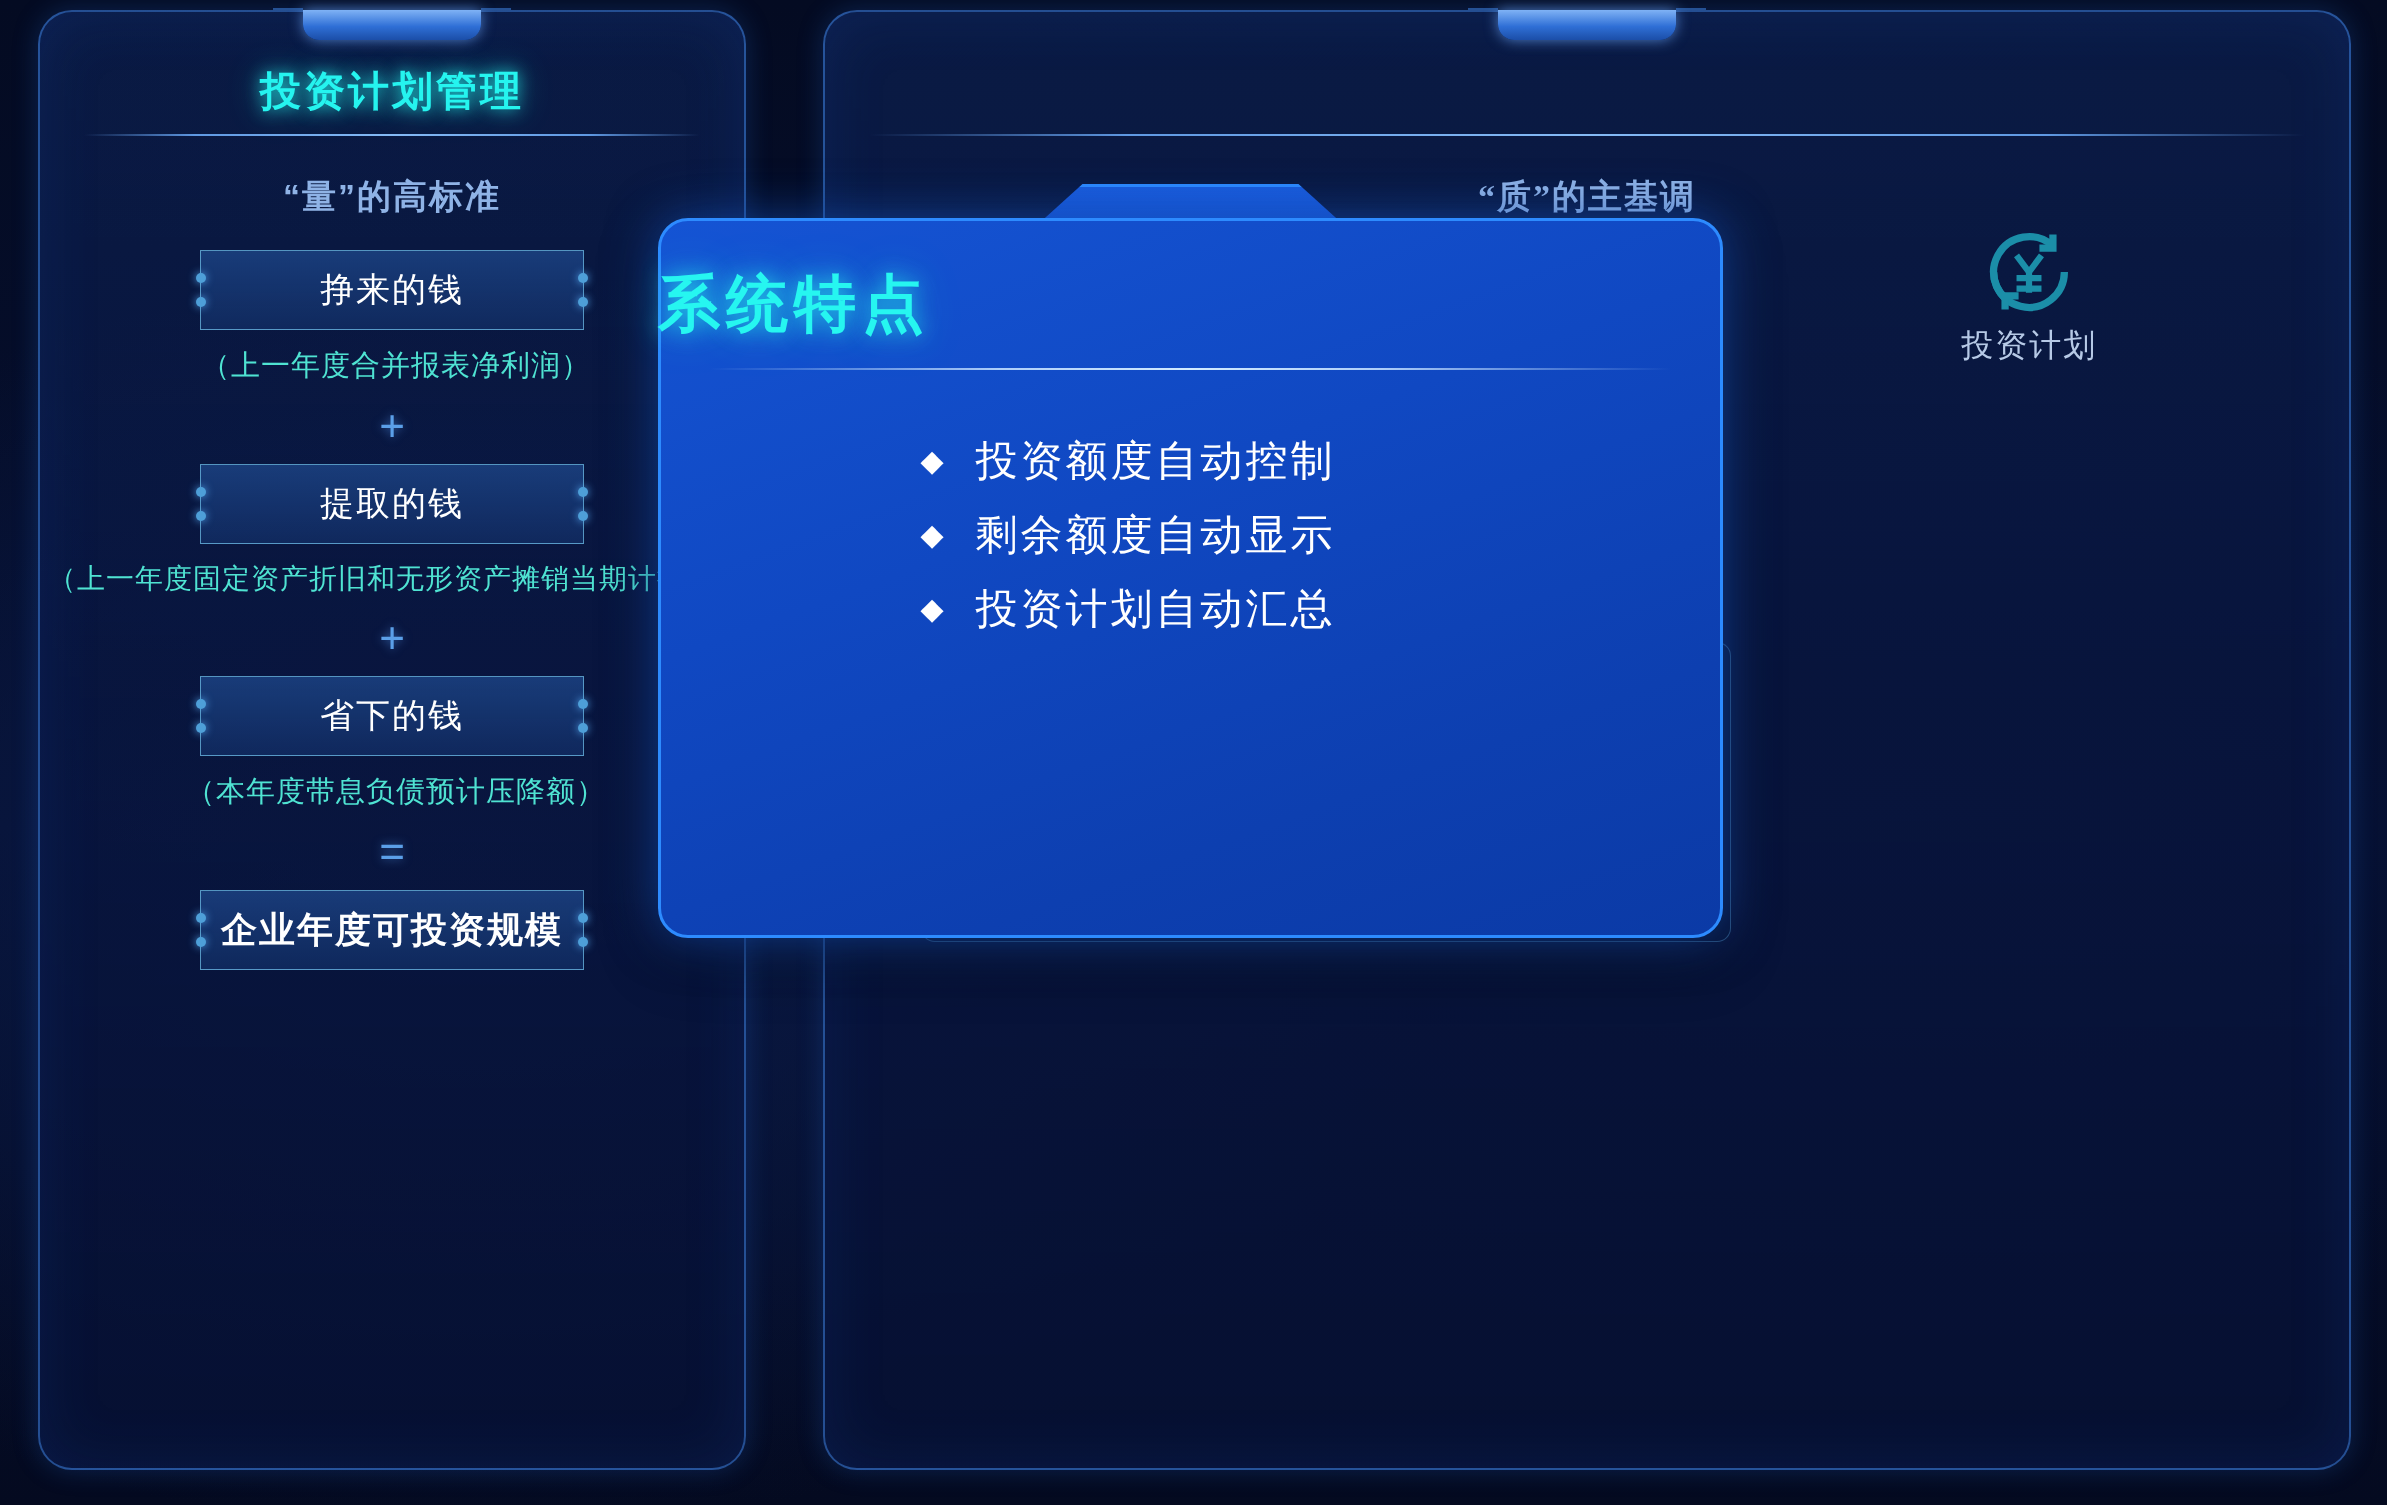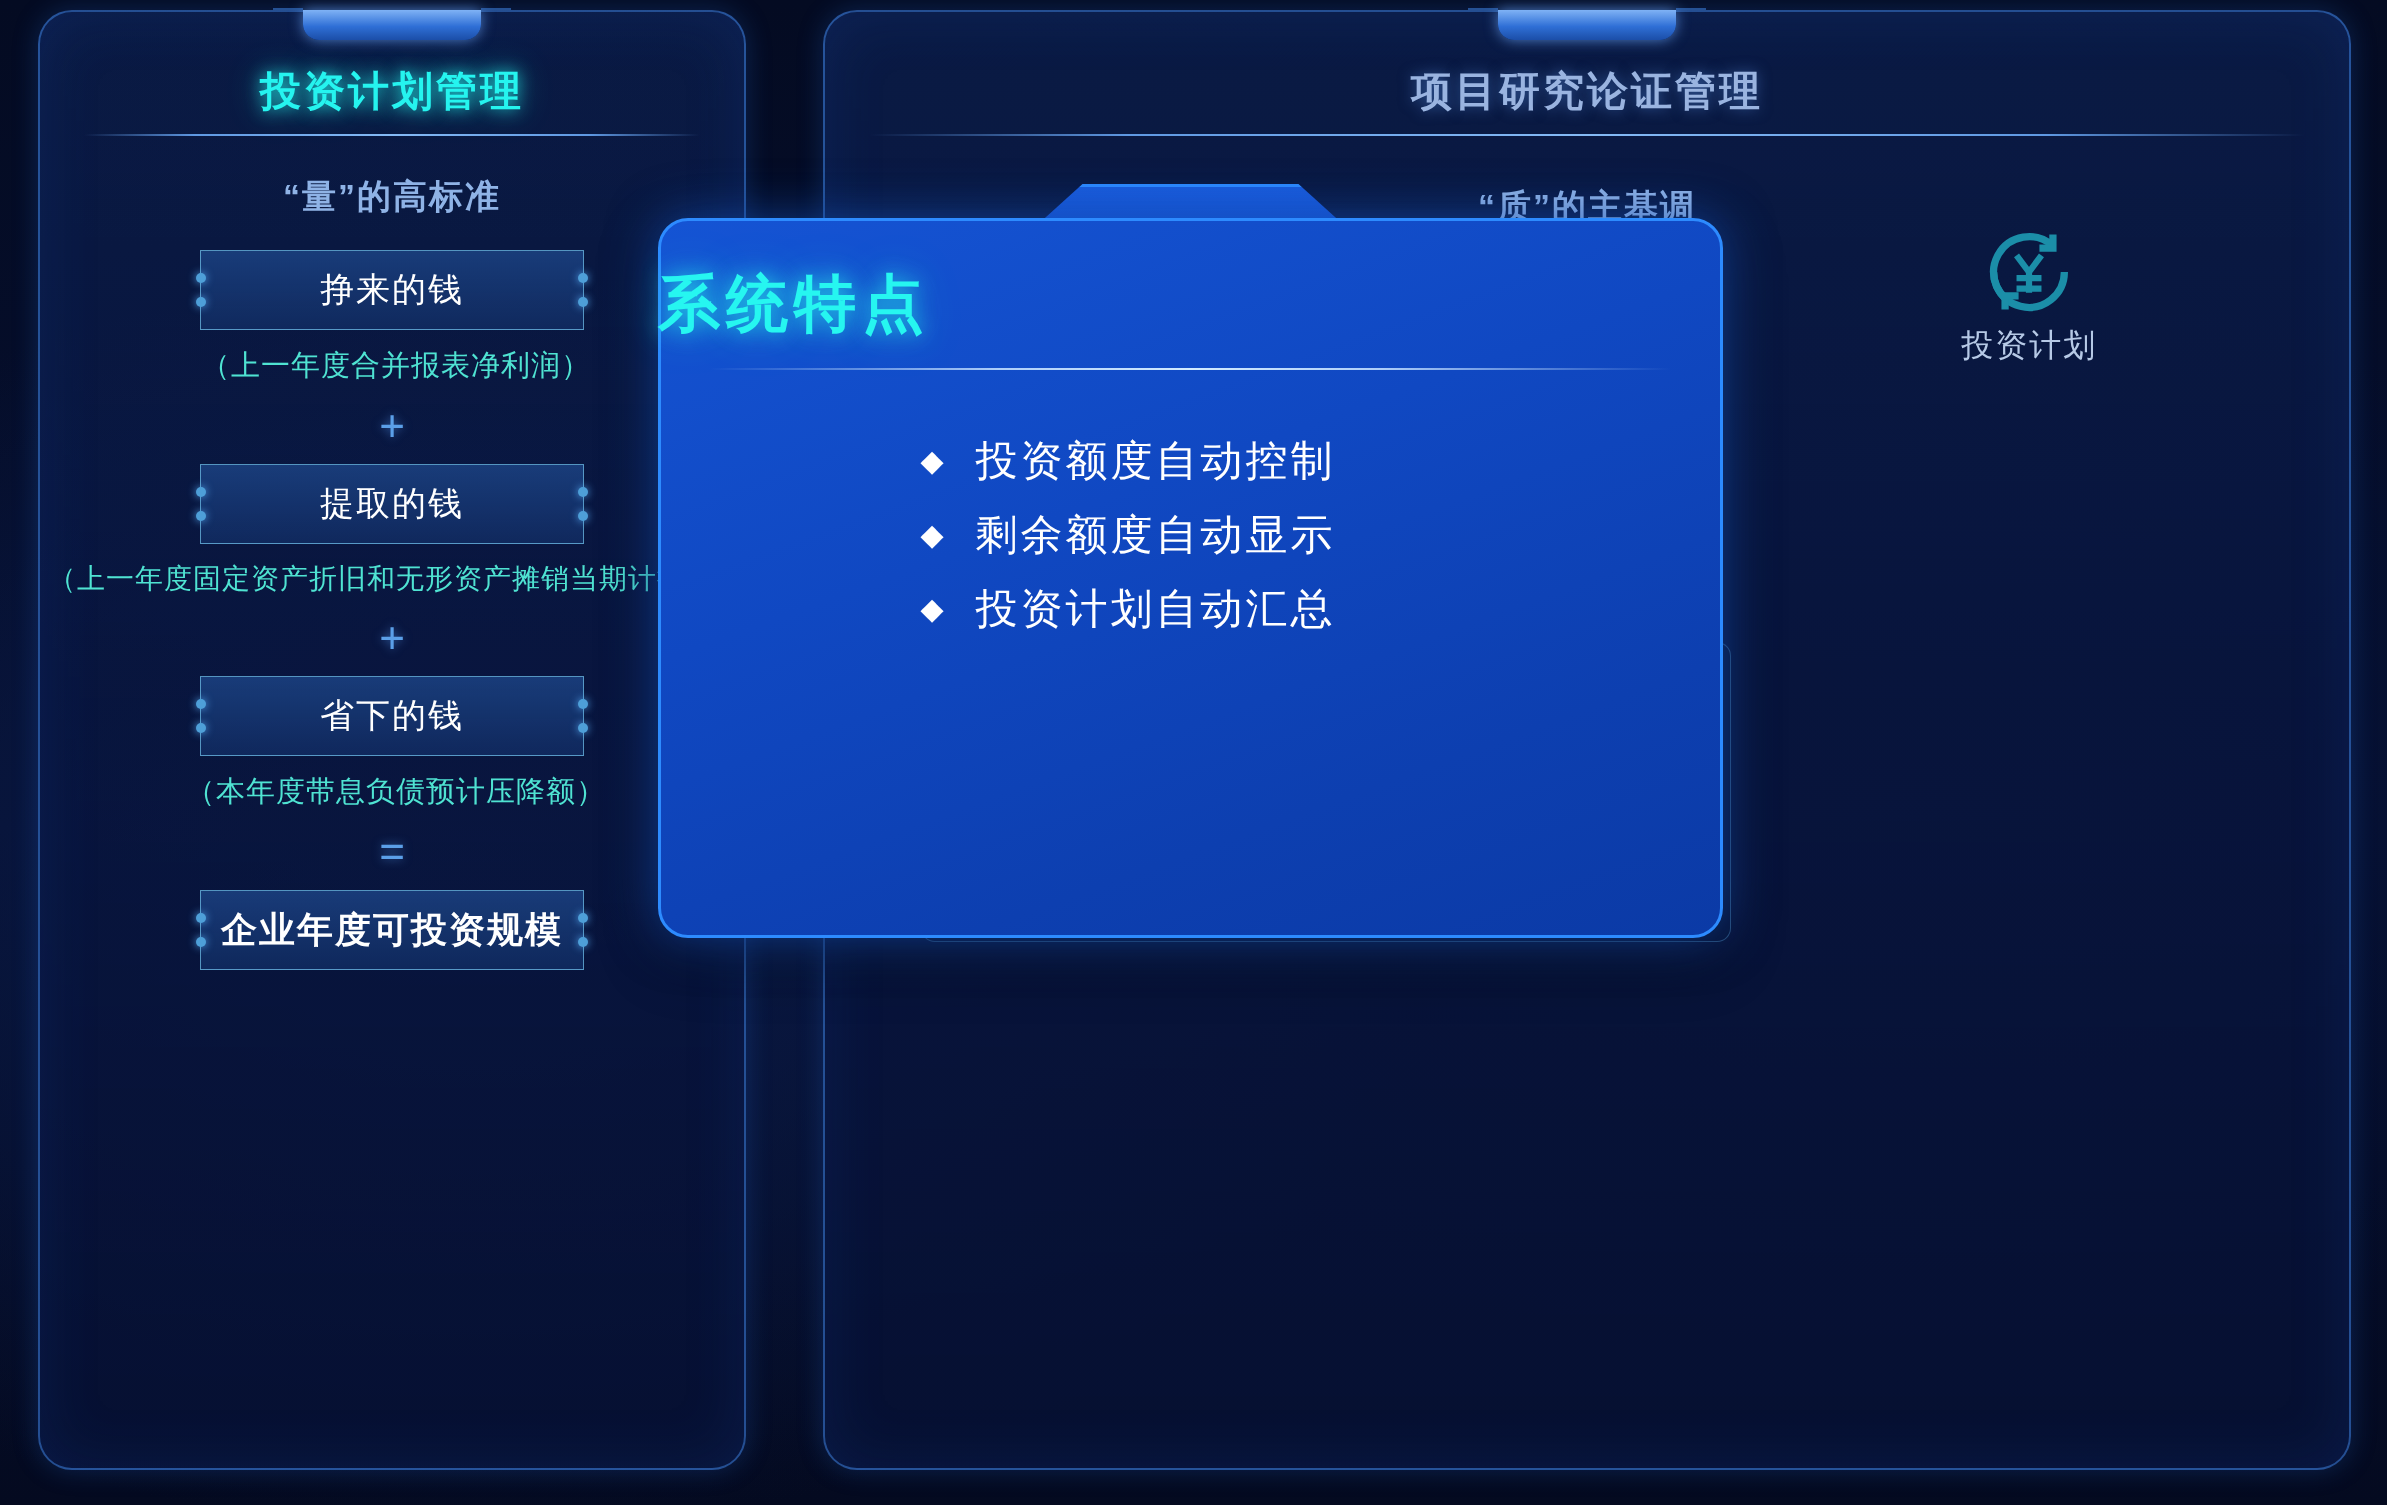--- a/index.html
+++ b/index.html
@@ -268,23 +268,22 @@
         <span class="dot l2"></span>
         <span class="dot r1"></span>
         <span class="dot r2"></span>
         <span class="label">企业年度可投资规模</span>
       </div>
     </div>
   </section>
 
   <section class="panel right">
     <div class="panel-tab"></div>
-    <h2 class="panel-title dim">项目研究论证管理</h2>
     <div class="panel-rule"></div>
-    <div class="panel-sub" style="top:172px;">“质”的主基调</div>
+    <div class="panel-sub" style="top:162px;font-family:Liberation Serif, serif;">“质”的主基调</div>
 
     <div class="icon-grid">
 
       <div class="icon-cell muted ghost">
         <span class="glyph">
           <svg viewBox="0 0 100 100" width="104" height="104" fill="none" stroke="#1b8ea8" stroke-width="7" stroke-linecap="round">
             <path d="M24 18h34l16 16v46H24z"></path>
             <path d="M40 46h26M40 60h26"></path>
             <path d="M16 30v52h42" opacity=".75"></path>
           </svg>

